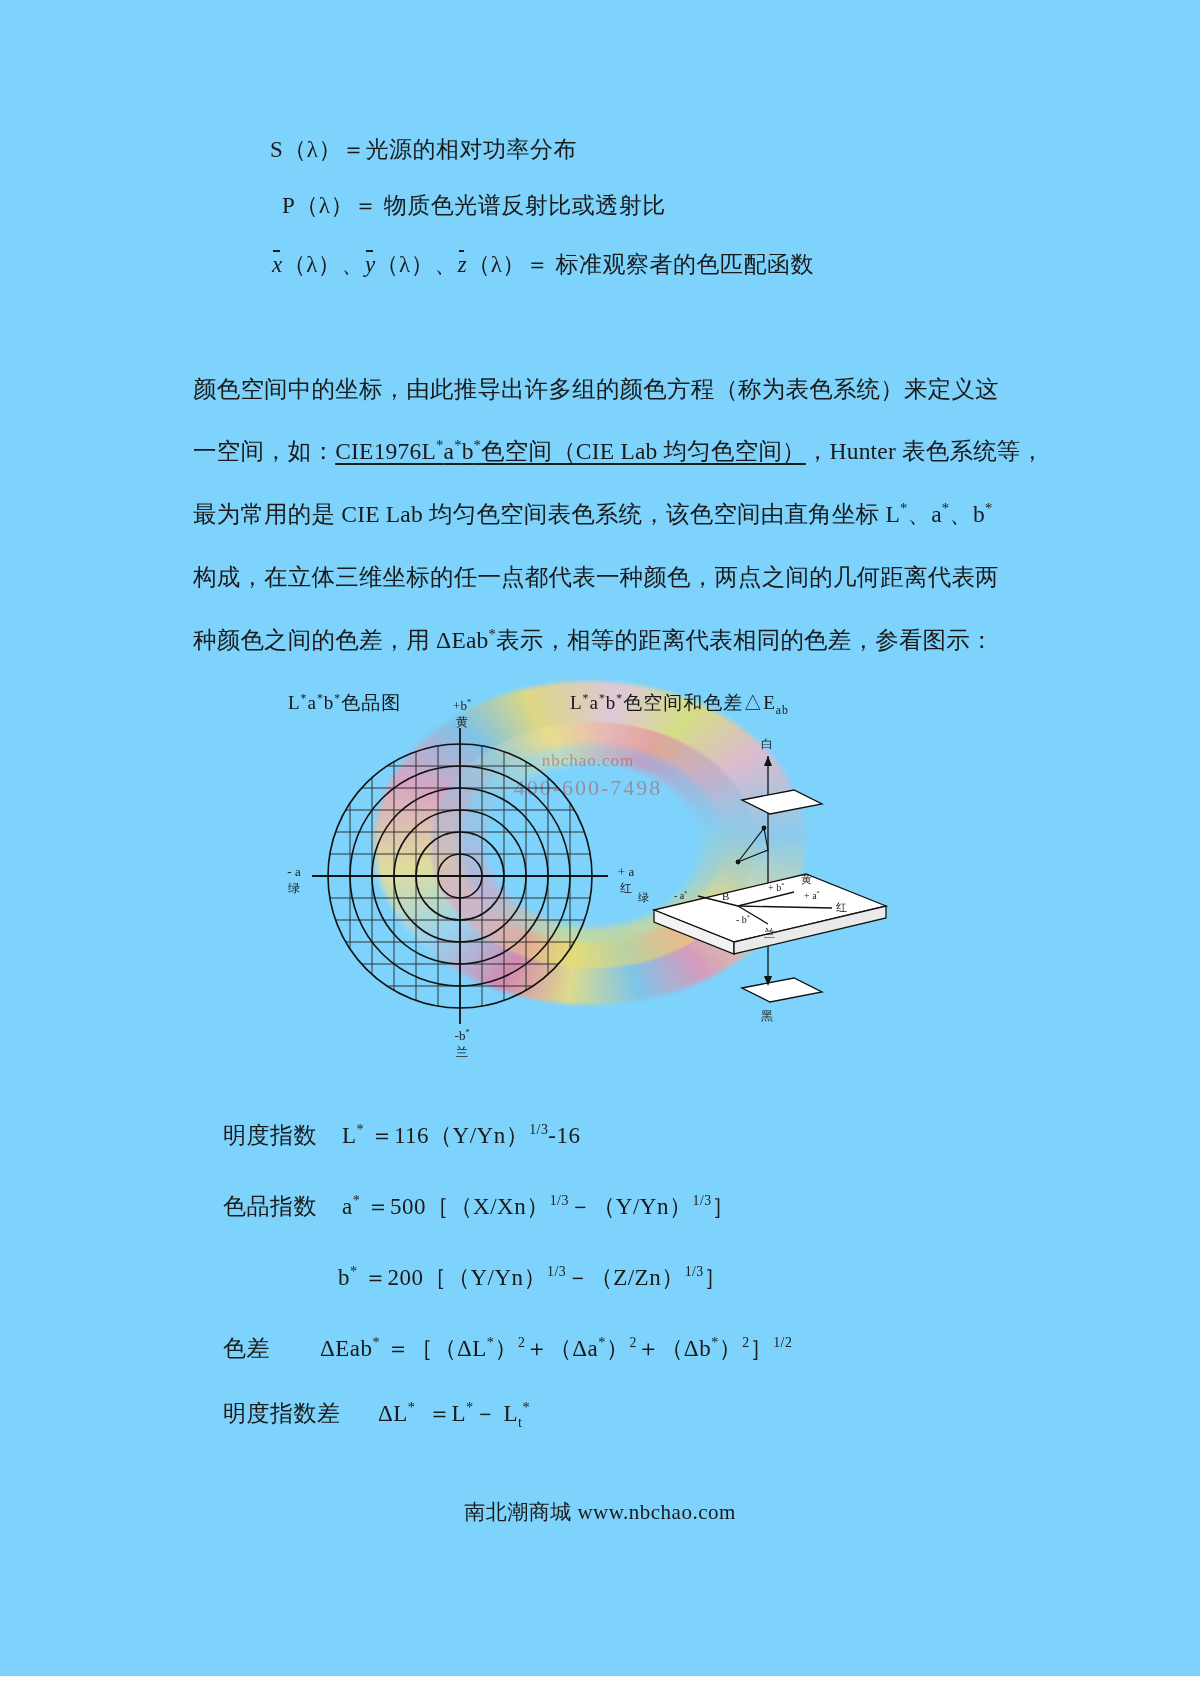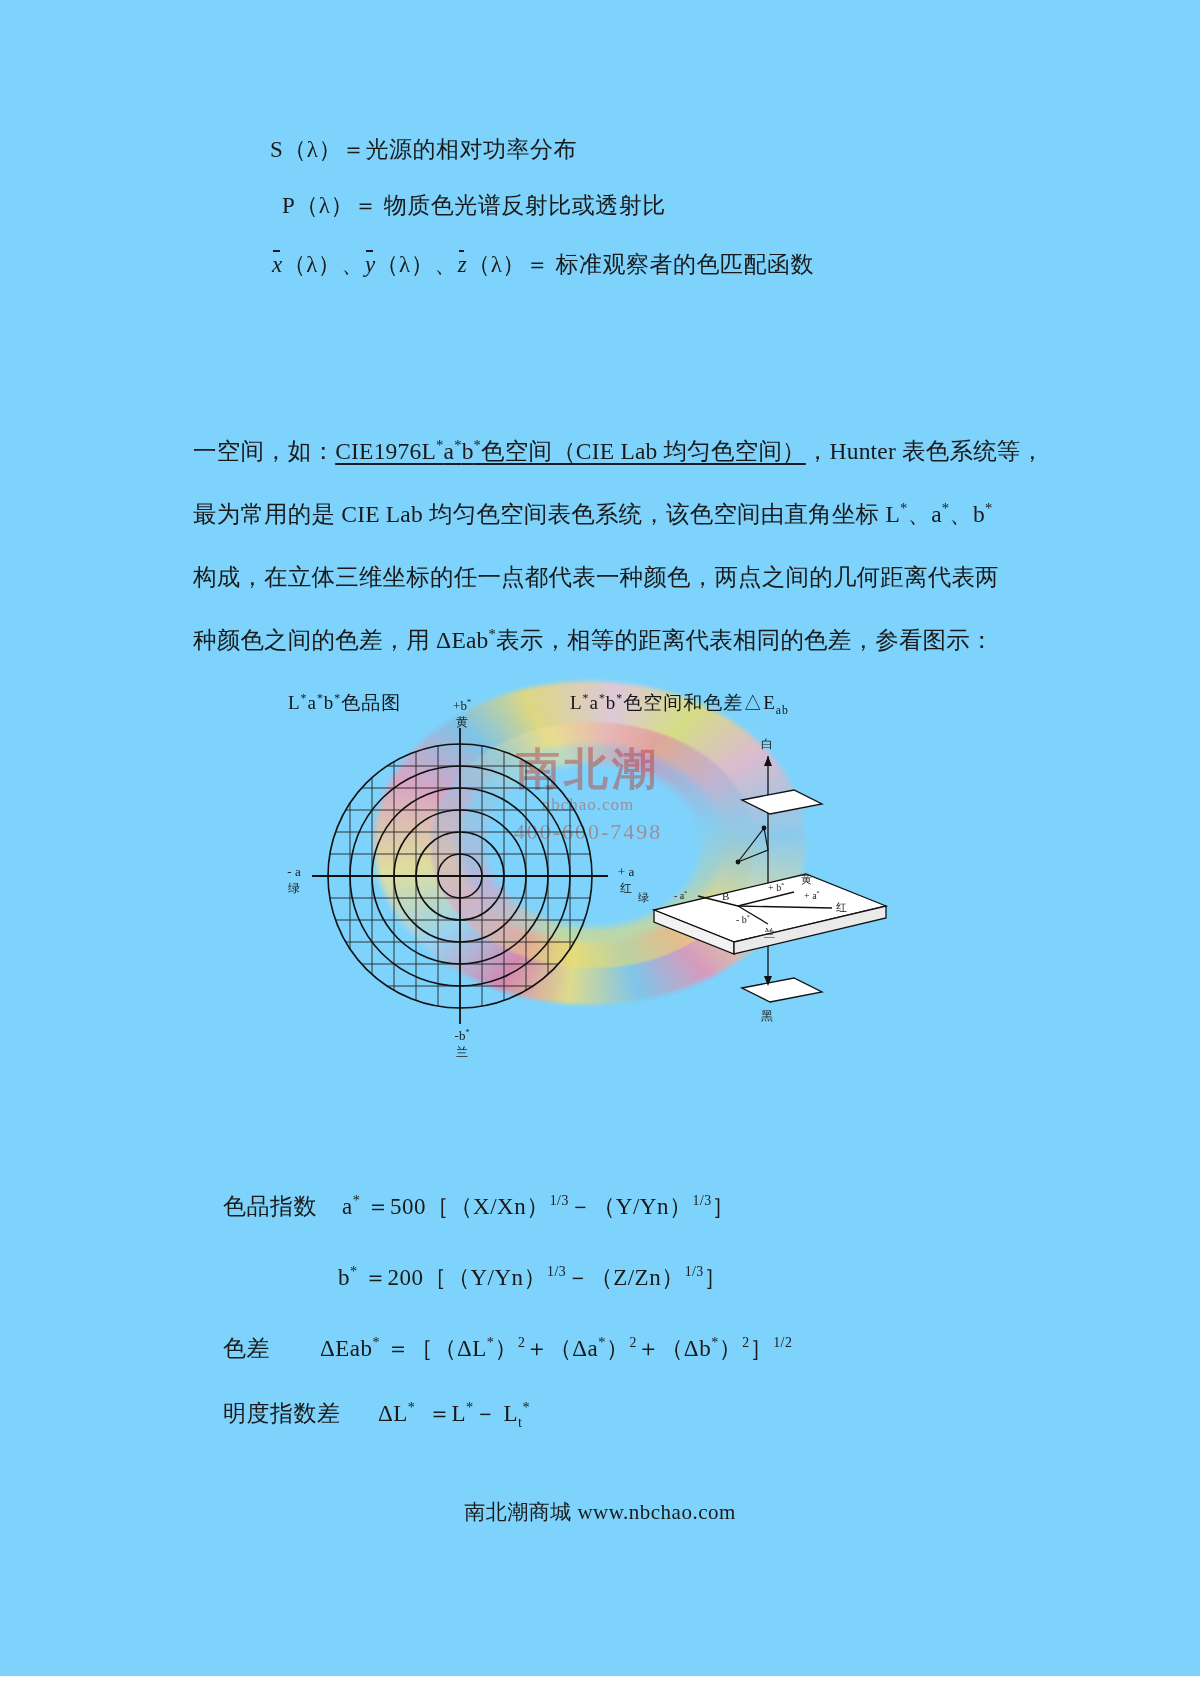--- a/index.html
+++ b/index.html
@@ -196,20 +196,21 @@
 
   <div class="eq-line" style="left:270px; top:136px;">S（λ）＝光源的相对功率分布</div>
 
   <div class="eq-line" style="left:270px; top:192px;margin-left:12px;">P（λ）＝ 物质色光谱反射比或透射比</div>
 
   <div class="eq-line" style="left:272px; top:249px;">
     <span class="overbar ital">x</span><span>（λ）、</span><span class="overbar ital">y</span><span>（λ）、</span><span class="overbar ital">z</span><span>（λ）＝</span>&nbsp;<span>标准观察者的色匹配函数</span>
   </div>
 
 
+  <div class="para" style="top:378px;">颜色空间中的坐标，由此推导出许多组的颜色方程（称为表色系统）来定义这</div>
 
   <div class="para" style="top:440px;">
     <span>一空间，如：</span><span class="uline"><span>CIE1976L</span><span class="sup">*</span><span>a</span><span class="sup">*</span><span>b</span><span class="sup">*</span><span>色空间（CIE Lab 均匀色空间）</span></span><span>，Hunter 表色系统等，</span>
   </div>
 
   <div class="para" style="top:503px;">
     <span>最为常用的是 CIE Lab 均匀色空间表色系统，该色空间由直角坐标 L</span><span class="sup">*</span><span>、a</span><span class="sup">*</span><span>、b</span><span class="sup">*</span>
   </div>
 
   <div class="para" style="top:566px;">构成，在立体三维坐标的任一点都代表一种颜色，两点之间的几何距离代表两</div>
@@ -217,21 +218,20 @@
   <div class="para" style="top:629px;">
     <span>种颜色之间的色差，用 ΔEab</span><span class="sup">*</span><span>表示，相等的距离代表相同的色差，参看图示：</span>
   </div>
 
   <div class="figure">
 
     <div class="splash"></div>
     <div class="splash2"></div>
 
     <div class="watermark">
-      <div class="wm-cn">南北潮</div>
       <div class="wm-url">nbchao.com</div>
       <div class="wm-tel">400-600-7498</div>
     </div>
 
     <div class="fig-caption cap-left">
       <span>L</span><span class="sup">*</span><span>a</span><span class="sup">*</span><span>b</span><span class="sup">*</span><span>色品图</span>
     </div>
 
     <div class="fig-caption cap-right">
       <span>L</span><span class="sup">*</span><span>a</span><span class="sup">*</span><span>b</span><span class="sup">*</span><span>色空间和色差△E</span><span class="sub">ab</span>
@@ -351,20 +351,23 @@
       <div style="position:absolute; left:186px; top:148px; font-size:10px;">
         <span>+ a</span><span class="sup">*</span>
       </div>
       <div style="position:absolute; left:118px; top:172px; font-size:10px;">
         <span>- b</span><span class="sup">*</span>
       </div>
     </div>
   </div>
 
 
+  <div class="eq-line" style="left:223px; top:1122px;">
+    <span>明度指数</span>&nbsp;&nbsp;&nbsp;&nbsp;<span>L</span><span class="sup">*</span>&nbsp;<span>＝116（Y/Yn）</span><span class="frac">1/3</span><span>-16</span>
+  </div>
 
   <div class="eq-line" style="left:223px; top:1193px;">
     <span>色品指数</span>&nbsp;&nbsp;&nbsp;&nbsp;<span>a</span><span class="sup">*</span>&nbsp;<span>＝500［（X/Xn）</span><span class="frac">1/3</span><span>－（Y/Yn）</span><span class="frac">1/3</span><span>］</span>
   </div>
 
   <div class="eq-line" style="left:338px; top:1264px;">
     <span>b</span><span class="sup">*</span>&nbsp;<span>＝200［（Y/Yn）</span><span class="frac">1/3</span><span>－（Z/Zn）</span><span class="frac">1/3</span><span>］</span>
   </div>
 
   <div class="eq-line" style="left:223px; top:1335px;">

